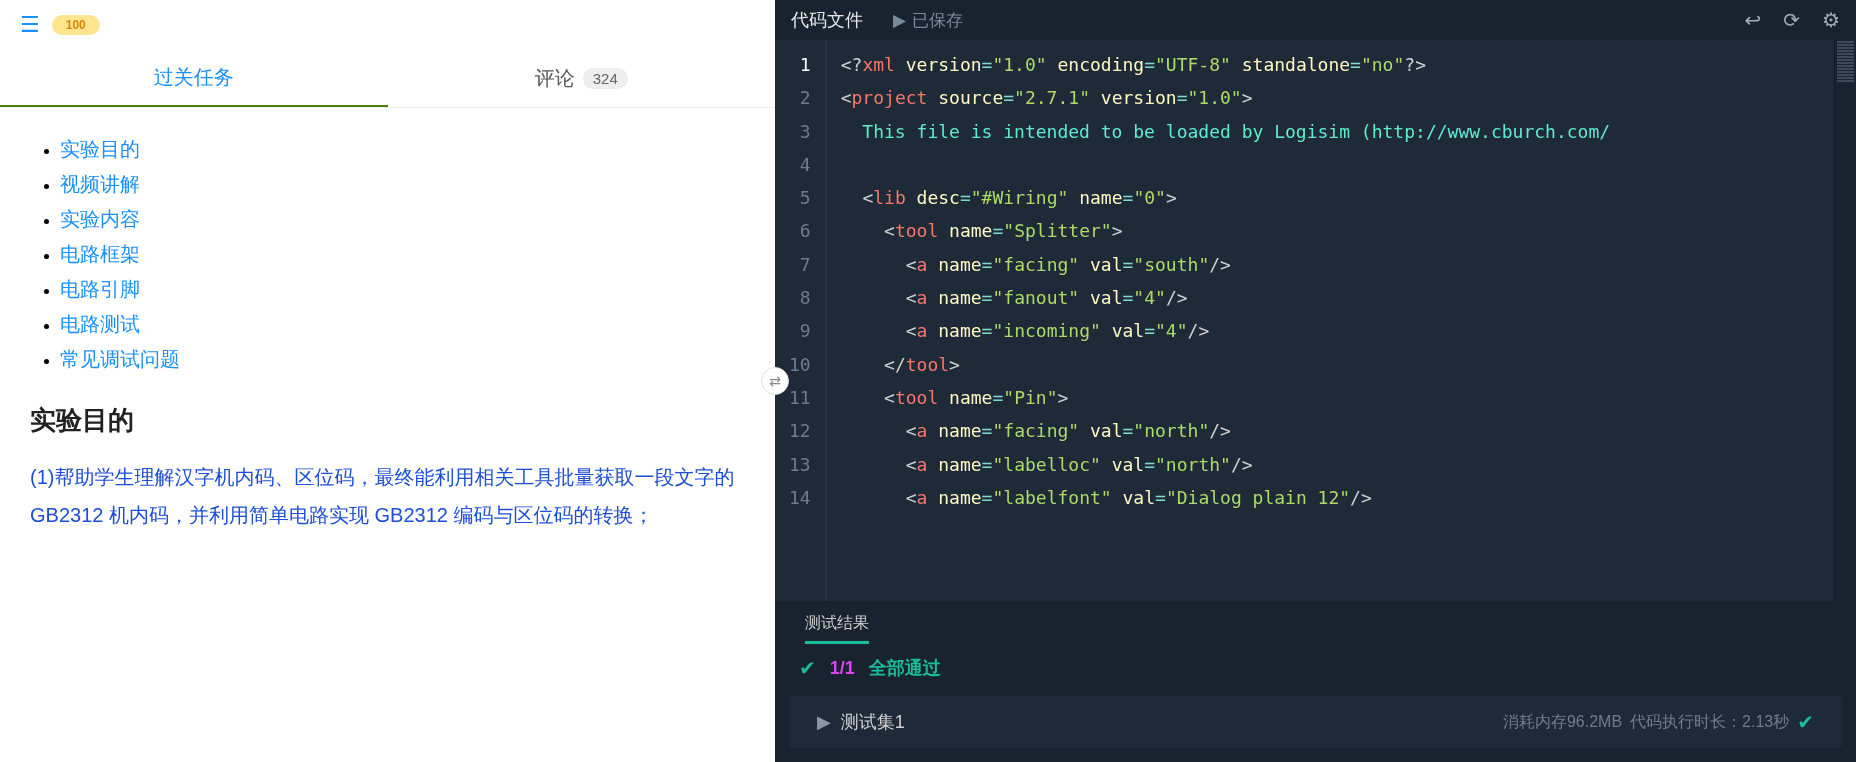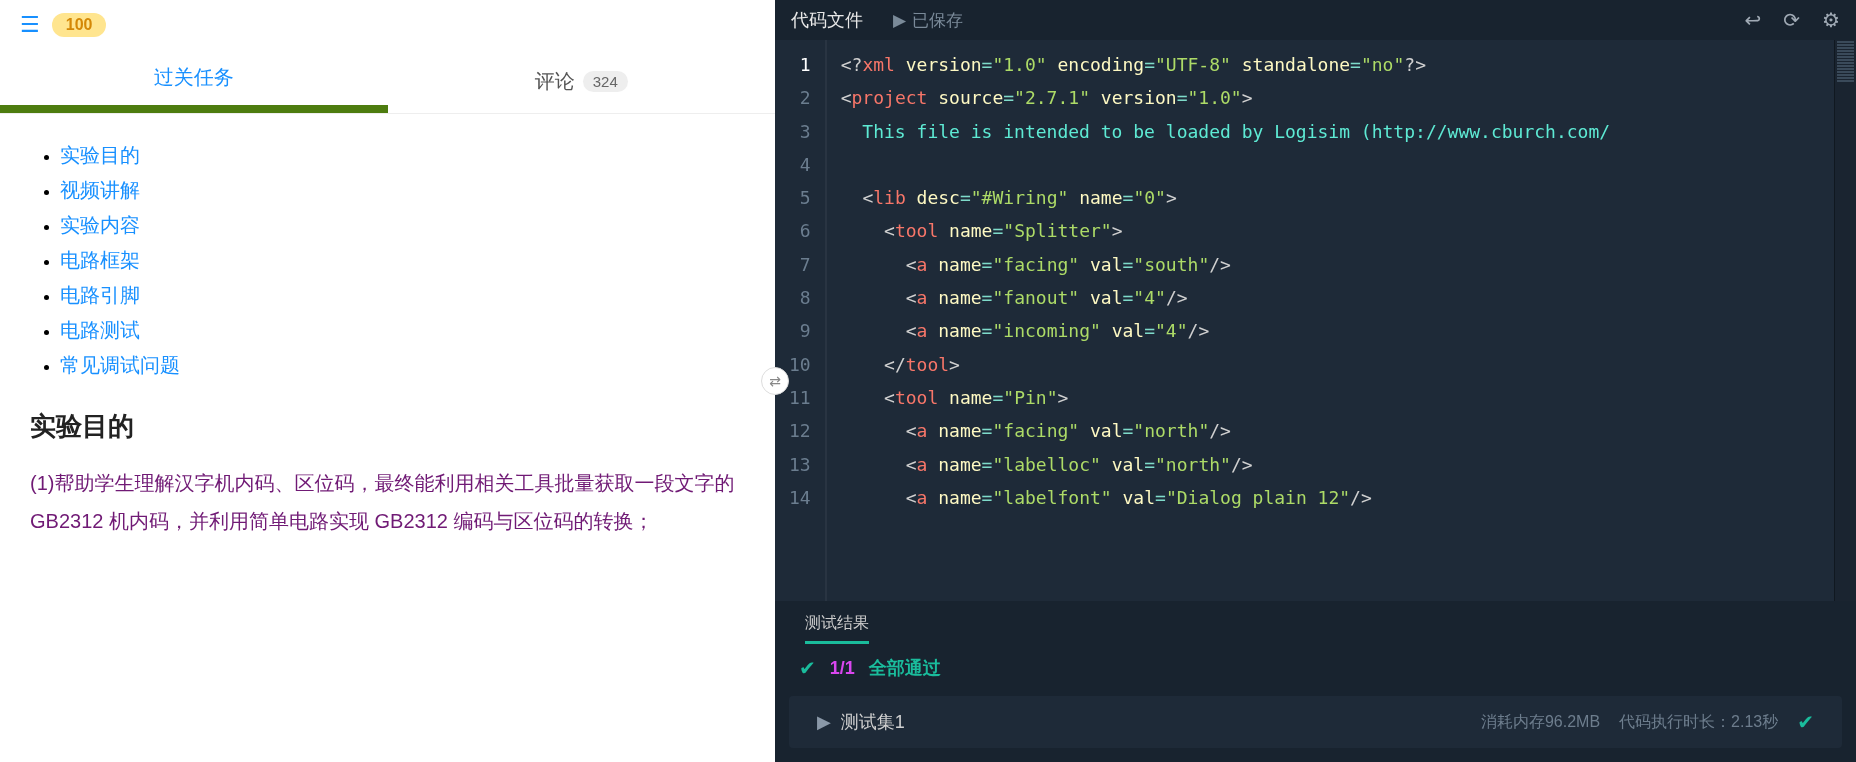--- a/index.html
+++ b/index.html
@@ -1,31 +1,31 @@
 <!DOCTYPE html>
 <html><head>
 <meta charset="utf-8">
 <style>
 * { margin: 0; padding: 0; box-sizing: border-box; }
 body { font-family: -apple-system, "Microsoft YaHei", sans-serif; width: 1856px; height: 762px; display: flex; overflow: hidden; }
 .left-panel { width: 775px; background: #fff; display: flex; flex-direction: column; position: relative; }
 .header { display: flex; align-items: center; padding: 12px 20px; }
 .menu-icon { color: #1890ff; font-size: 22px; margin-right: 12px; cursor: pointer; }
 .title { font-size: 24px; color: #333; flex: 1; }
-.badge { background: #ffe58f; color: #d48806; border-radius: 14px; padding: 3px 14px; font-size: 16px; font-weight: 600; }
+.badge { background: #ffe58f; color: #d48806; border-radius: 14px; padding: 3px 14px; font-size: 12px; font-weight: 600; }
 .tabs { display: flex; border-bottom: 1px solid #eee; }
 .tab { flex: 1; text-align: center; padding: 14px 0; font-size: 20px; color: #555; cursor: pointer; display: flex; justify-content: center; align-items: center; gap: 8px; }
-.tab.active { color: #1890ff; border-bottom: 8px solid #4d7c0f; }
+.tab.active { color: #1890ff; border-bottom: 2px solid #4d7c0f; }
 .count { background: #eee; color: #666; border-radius: 12px; padding: 2px 10px; font-size: 15px; }
 .content { padding: 20px 30px; overflow-y: auto; flex: 1; }
 .toc { list-style: disc; padding-left: 30px; margin-bottom: 30px; }
 .toc li { margin: 8px 0; }
 .toc a { color: #1890ff; text-decoration: none; font-size: 20px; }
 .section-title { font-size: 26px; font-weight: bold; margin: 20px 0; color: #222; }
-.section-text { font-size: 20px; color: #701a75; line-height: 1.9; }
+.section-text { font-size: 20px; color: #1d4ed8; line-height: 1.9; }
 .splitter { position: absolute; right: -14px; top: 50%; transform: translateY(-50%); width: 28px; height: 28px; background: #fff; border-radius: 50%; border: 1px solid #ddd; display: flex; align-items: center; justify-content: center; color: #888; font-size: 14px; cursor: pointer; z-index: 10; }
 
 .right-panel { flex: 1; background: #1e2a38; display: flex; flex-direction: column; position: relative; }
 .editor-head { display: flex; align-items: center; padding: 8px 16px; color: #ccc; background: #18232f; }
 .file-label { font-size: 18px; color: #e8e8e8; margin-right: 30px; }
 .save-label { font-size: 17px; color: #7a8a99; display: flex; align-items: center; gap: 6px; }
 .head-icons { margin-left: auto; display: flex; gap: 22px; color: #a0aab5; font-size: 20px; }
 .head-icons span { cursor: pointer; }
 .editor-wrap { flex: 1; display: flex; overflow: hidden; position: relative; }
 .editor { flex: 1; display: flex; font-family: Consolas, Menlo, monospace; font-size: 18px; overflow: hidden; background: #1e2a38; }
@@ -43,21 +43,21 @@
 
 .results { background: #18232f; color: #ccc; }
 .res-tab { padding: 12px 30px; font-size: 16px; color: #ccc; }
 .res-tab span { border-bottom: 3px solid #1abc9c; padding-bottom: 10px; }
 .res-summary { display: flex; align-items: center; gap: 14px; padding: 10px 24px; font-size: 18px; }
 .check { color: #1abc9c; font-size: 20px; }
 .pass-frac { color: #d946ef; font-weight: bold; }
 .pass-text { color: #1abc9c; font-weight: bold; }
 .res-row { display: flex; align-items: center; padding: 14px 28px; background: #1e2a38; margin: 6px 14px 14px; border-radius: 4px; font-size: 18px; color: #d0d0d0; }
 .res-row .chev { margin-right: 10px; color: #8a98a8; }
-.res-meta { margin-left: auto; color: #6d7d8d; font-size: 16px; display: flex; align-items: center; gap: 19px; }
+.res-meta { margin-left: auto; color: #6d7d8d; font-size: 16px; display: flex; align-items: center; gap: 8px; }
 .ok-icon { color: #1abc9c; font-size: 20px; }
 </style>
 </head>
 <body>
 
 <div class="left-panel">
   <div class="header">
     <span class="menu-icon">☰</span>
     <span class="badge">100</span>
   </div>

